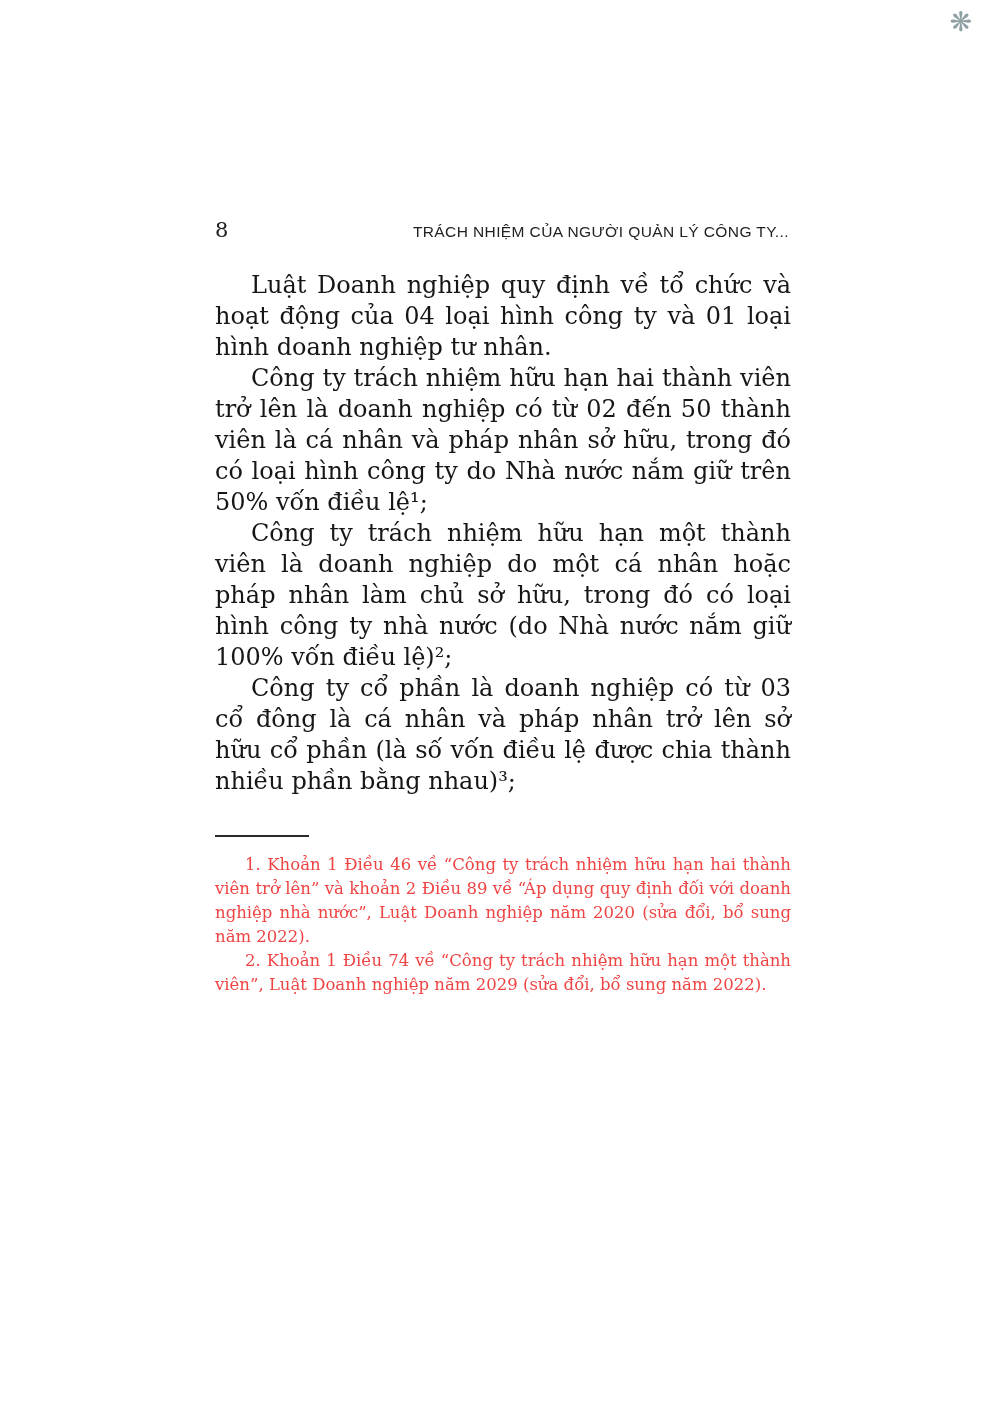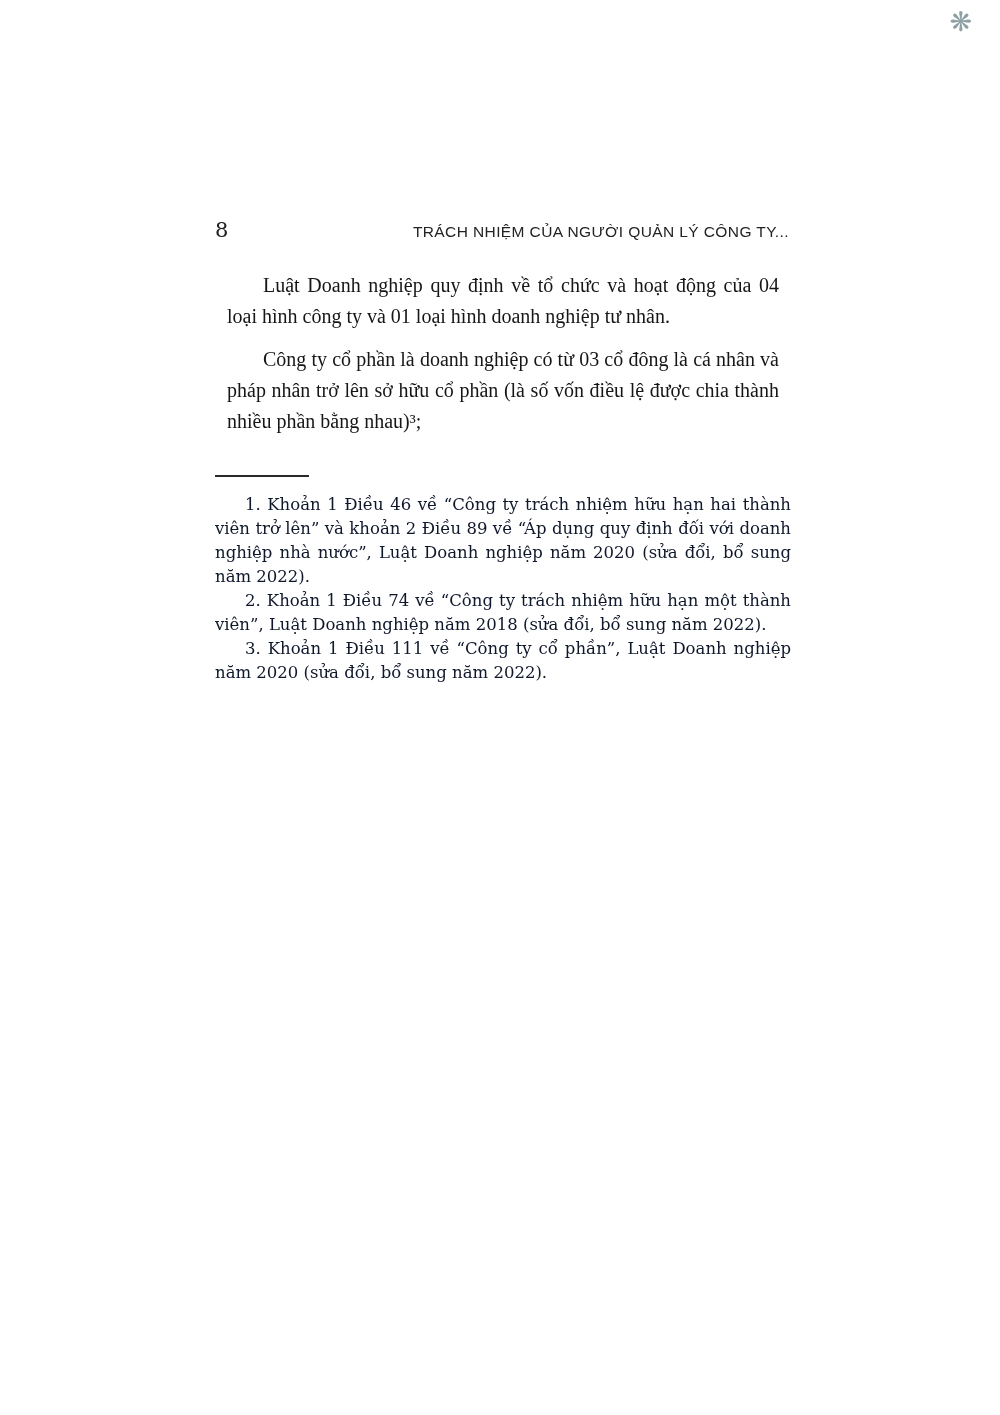--- a/index.html
+++ b/index.html
@@ -45,61 +45,61 @@
     font-family: "Liberation Sans", "DejaVu Sans", sans-serif;
     font-size: 15.5px;
     letter-spacing: 0.4px;
     color: #222;
     padding-right: 2px;
   }
   .body-text {
     margin-top: 28px;
   }
   .body-text p {
-    margin: 12px;
-    font-size: 20px;
+    margin: 0;
+    font-size: 24px;
     line-height: 31px;
     text-align: justify;
     text-indent: 36px;
     color: #161616;
-    font-family: Liberation Serif, serif;
   }
   .footnote-separator {
     width: 94px;
     border: none;
     border-top: 2px solid #2a2a2a;
     margin: 38px 0 16px 0;
   }
   .footnotes p {
     margin: 0;
     font-size: 16.5px;
     line-height: 24px;
     text-align: justify;
     text-indent: 30px;
-    color: #0f172a;
+    color: #ef4444;
   }
 </style>
 </head>
 <body>
 
 <span class="flower">❋</span>
 
 <div class="page-content">
 
   <div class="page-header">
     <span class="page-number">8</span>
     <span class="running-title">TRÁCH NHIỆM CỦA NGƯỜI QUẢN LÝ CÔNG TY...</span>
   </div>
 
   <main class="body-text">
     <p>Luật Doanh nghiệp quy định về tổ chức và hoạt động của 04 loại hình công ty và 01 loại hình doanh nghiệp tư nhân.</p>
+    <p>Công ty trách nhiệm hữu hạn hai thành viên trở lên là doanh nghiệp có từ 02 đến 50 thành viên là cá nhân và pháp nhân sở hữu, trong đó có loại hình công ty do Nhà nước nắm giữ trên 50% vốn điều lệ¹;</p>
+    <p>Công ty trách nhiệm hữu hạn một thành viên là doanh nghiệp do một cá nhân hoặc pháp nhân làm chủ sở hữu, trong đó có loại hình công ty nhà nước (do Nhà nước nắm giữ 100% vốn điều lệ)²;</p>
     <p>Công ty cổ phần là doanh nghiệp có từ 03 cổ đông là cá nhân và pháp nhân trở lên sở hữu cổ phần (là số vốn điều lệ được chia thành nhiều phần bằng nhau)³;</p>
   </main>
 
   <hr class="footnote-separator">
 
   <section class="footnotes">
     <p>1. Khoản 1 Điều 46 về “Công ty trách nhiệm hữu hạn hai thành viên trở lên” và khoản 2 Điều 89 về “Áp dụng quy định đối với doanh nghiệp nhà nước”, Luật Doanh nghiệp năm 2020 (sửa đổi, bổ sung năm 2022).</p>
-    <p>2. Khoản 1 Điều 74 về “Công ty trách nhiệm hữu hạn một thành viên”, Luật Doanh nghiệp năm 2018 (sửa đổi, bổ sung năm 2022).</p>
-    <p>3. Khoản 1 Điều 111 về “Công ty cổ phần”, Luật Doanh nghiệp năm 2020 (sửa đổi, bổ sung năm 2022).</p>
+    <p>2. Khoản 1 Điều 74 về “Công ty trách nhiệm hữu hạn một thành viên”, Luật Doanh nghiệp năm 2029 (sửa đổi, bổ sung năm 2022).</p>
   </section>
 
 </div>
 
 </body></html>

